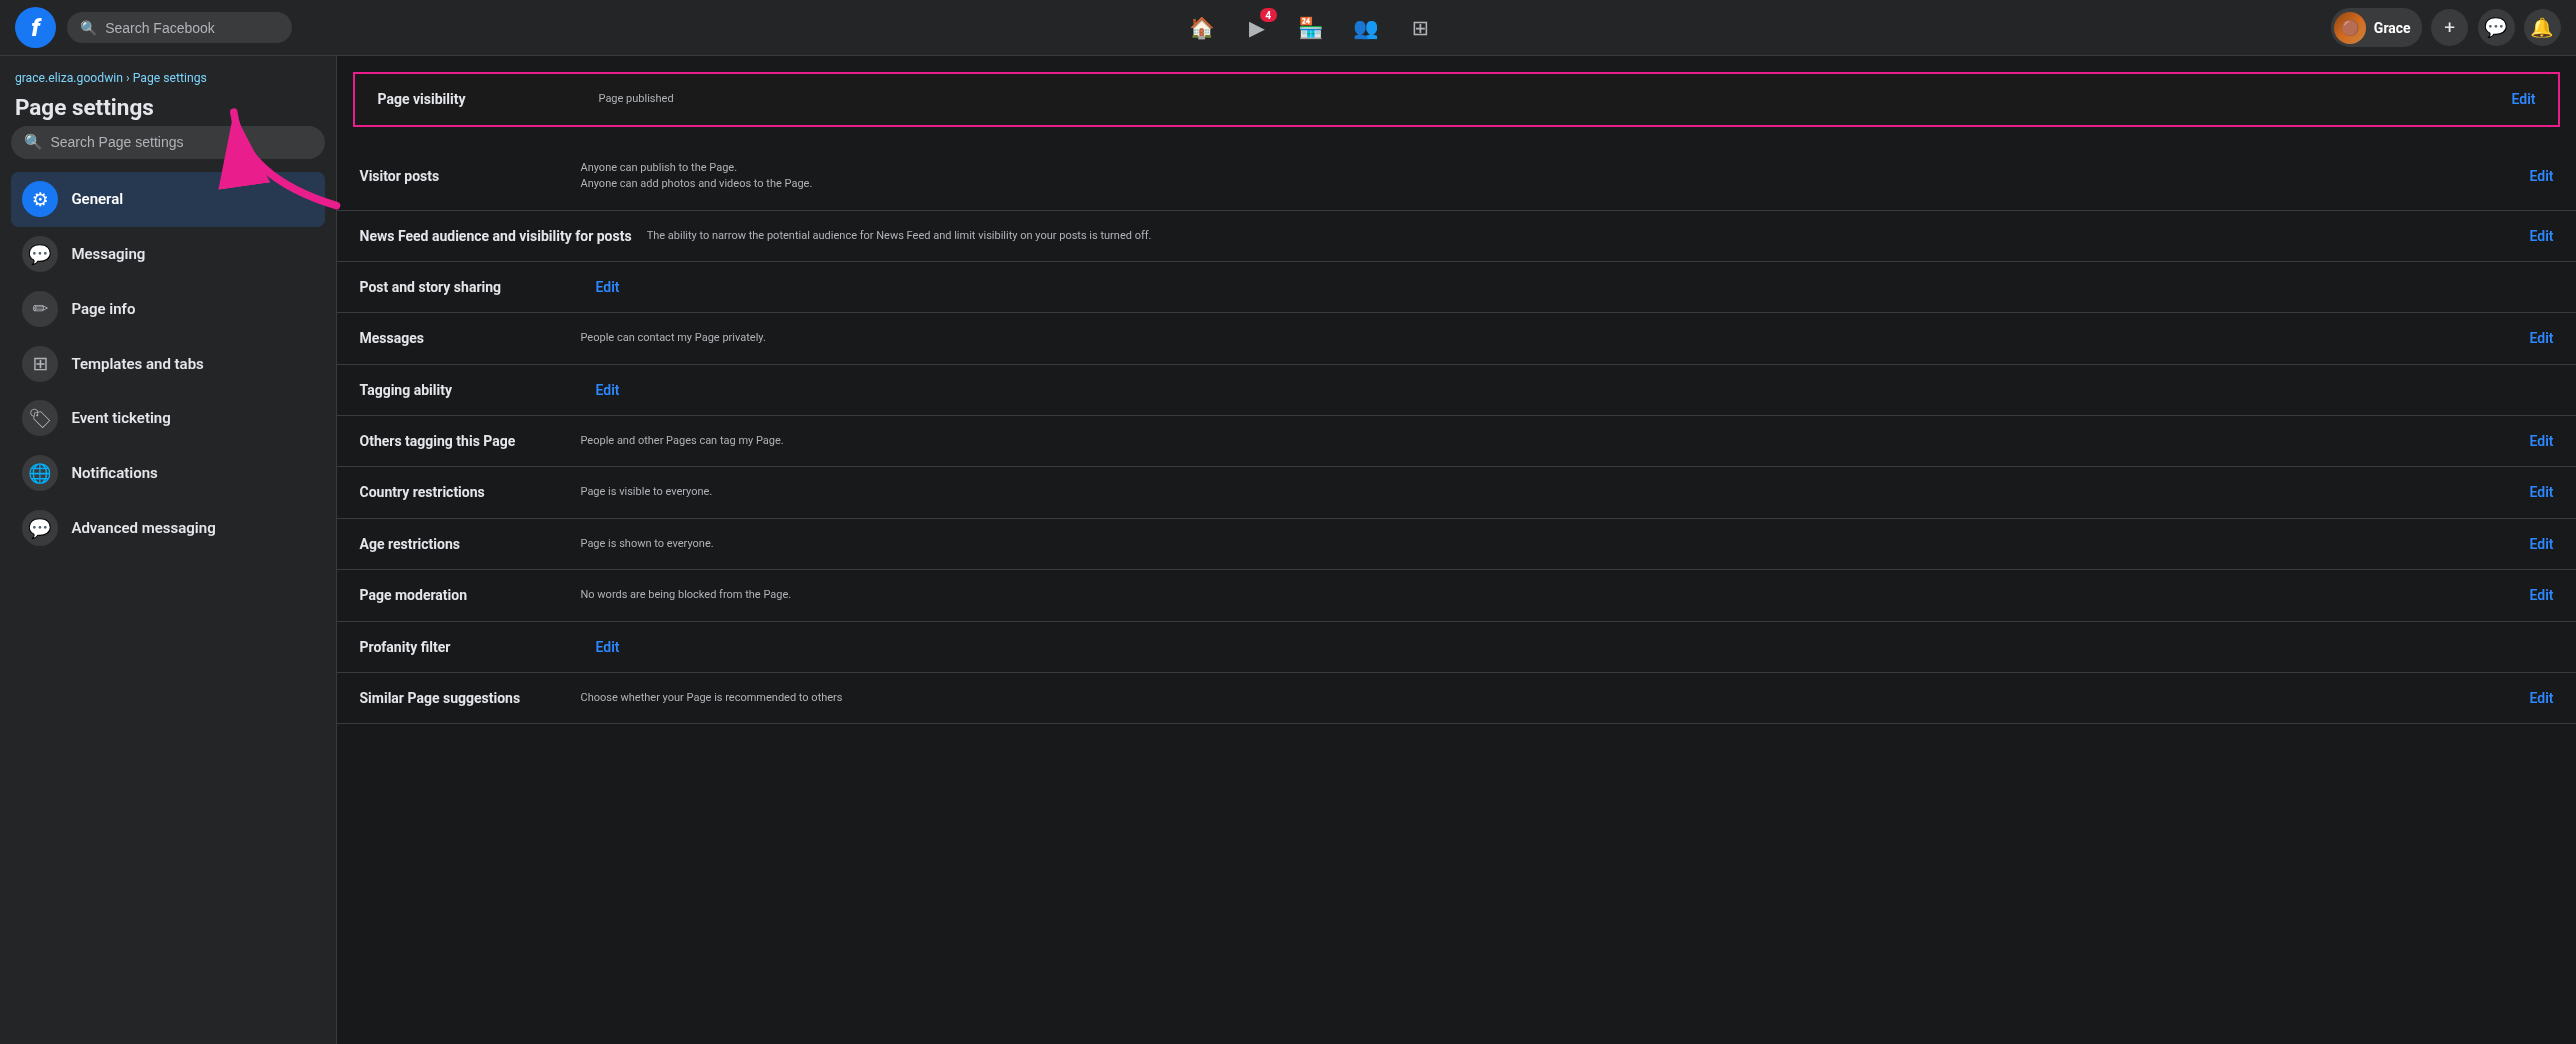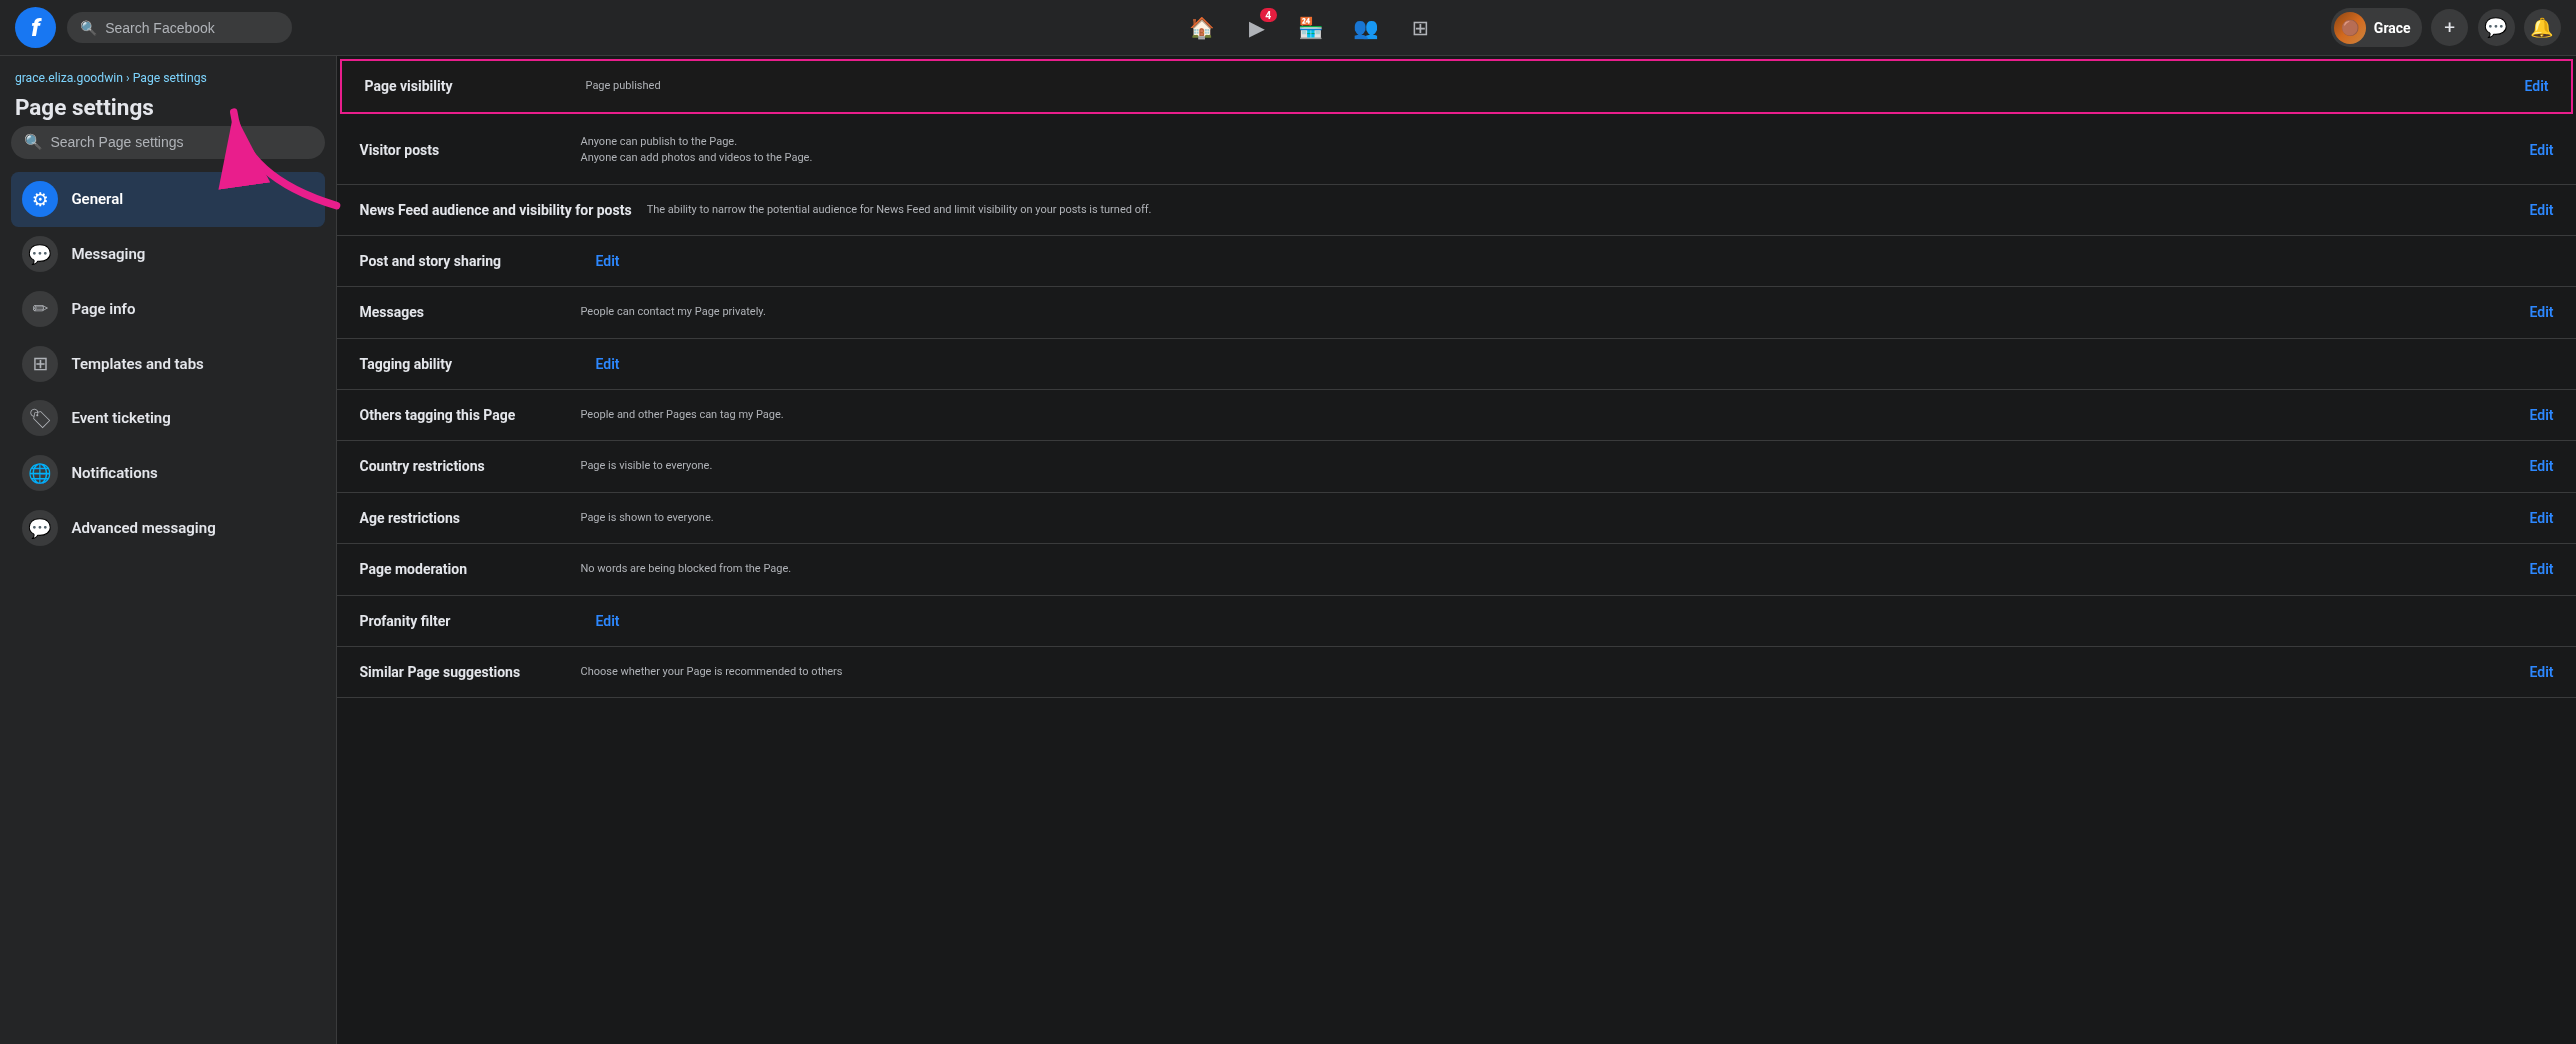--- a/index.html
+++ b/index.html
@@ -167,21 +167,21 @@
       display: flex; align-items: center;
       padding: 17px 22.5px;
       border-bottom: 0.9px solid #3a3b3c;
       gap: 15px;
       position: relative;
     }
     .settings-row.highlighted {
       background: #1a1a1a;
       border: 2.3px solid #e91e8c;
       border-radius: 0;
-      margin: 3px;
+      margin: 16px;
     }
     .row-label {
       font-size: 14px; font-weight: 700; color: #e4e6eb;
       min-width: 206px; flex-shrink: 0;
     }
     .row-value {
       font-size: 11px; color: #b0b3b8;
       flex: 1;
       line-height: 1.5;
     }

